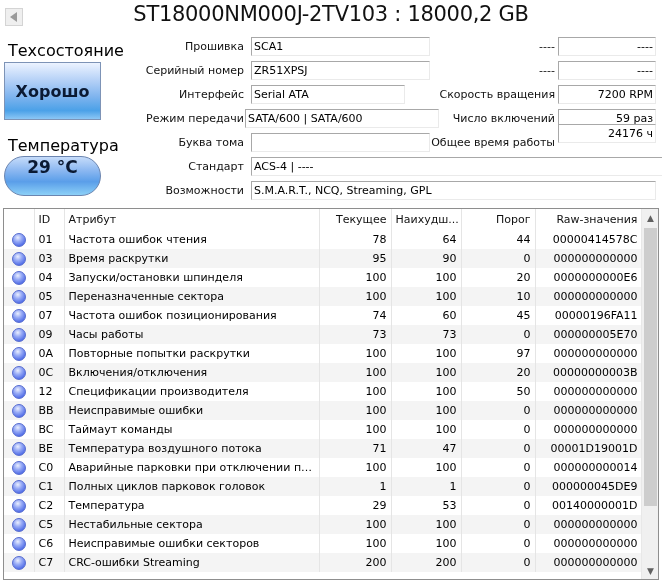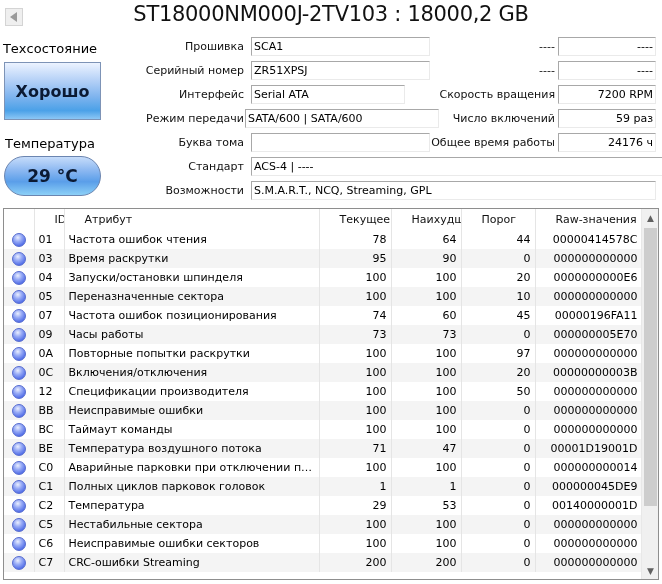--- a/index.html
+++ b/index.html
@@ -4,36 +4,36 @@
 <style>
   * { box-sizing: border-box; margin: 0; padding: 0; }
   html, body { width: 662px; height: 584px; background: #ffffff; overflow: hidden; }
   body { font-family: "DejaVu Sans", "Liberation Sans", sans-serif; font-size: 11px; color: #000; position: relative; }
 
   .nav-btn { position: absolute; left: 5px; top: 8px; width: 18px; height: 18px; border: 1px solid #d4d4d4; background: #efefef; display: flex; align-items: center; justify-content: center; }
   .nav-btn .tri { width: 0; height: 0; border-top: 5px solid transparent; border-bottom: 5px solid transparent; border-right: 7px solid #9a9a9a; margin-left: -2px; }
 
   .title { position: absolute; left: 0; top: 2px; width: 662px; text-align: center; font-size: 21px; letter-spacing: -0.3px; font-family: "DejaVu Sans", sans-serif; color: #111; }
 
-  .status-label { position: absolute; left: 0; width: 100px; text-align: center; font-size: 13px; }
+  .status-label { position: absolute; left: 8px; width: 100px; text-align: center; font-size: 16px; }
   .health-btn { position: absolute; left: 4px; top: 62px; width: 97px; height: 58px; border: 1px solid #7d93b6;
     background: linear-gradient(to bottom, #ecf3ff 0%, #b7d2f7 30%, #7fb4ee 60%, #4ba1e8 85%, #8cc7f5 100%);
     display: flex; align-items: center; justify-content: center; font-weight: bold; font-size: 16px; color: #0b1a33; }
   .temp-btn { position: absolute; left: 4px; top: 156px; width: 97px; height: 40px; border-radius: 20px; border: 1px solid #6b85b0;
     background: linear-gradient(to bottom, #c6dcfa 0%, #8cb8f1 35%, #5a9ee9 65%, #8cd0f7 100%);
-    display: flex; align-items: center; justify-content: center; font-weight: bold; font-size: 17px; color: #0b1a33; }
+    display: flex; justify-content: center; font-weight: bold; font-size: 17px; color: #0b1a33; }
 
   .flabel { position: absolute; text-align: right; font-size: 11px; color: #111; white-space: nowrap; }
   .fbox { position: absolute; height: 19px; border-top: 1px solid #a8a8a8; border-left: 1px solid #a8a8a8; border-right: 1px solid #eaeaea; border-bottom: 1px solid #eaeaea;
     background: #fff; font-size: 11px; line-height: 17px; padding: 0 2px; white-space: nowrap; overflow: hidden; }
   .fbox.right { text-align: right; }
 
   .table-wrap { position: absolute; left: 3px; top: 208px; width: 656px; height: 372px; border: 1px solid #8e8e8e; background: #fff; overflow: hidden; }
   table { border-collapse: collapse; width: 638px; table-layout: fixed; }
-  th { font-weight: normal; height: 21px; font-size: 11px; color: #111; padding: 0 20px; border-right: 1px solid #e5e5e5; background: #fff; white-space: nowrap; overflow: hidden; }
+  th { font-weight: normal; height: 21px; font-size: 11px; color: #111; padding: 0 4px; border-right: 1px solid #e5e5e5; background: #fff; white-space: nowrap; overflow: hidden; }
   td { height: 19px; font-size: 11px; padding: 0 4px; border-right: 1px solid #e5e5e5; white-space: nowrap; overflow: hidden; text-overflow: ellipsis; }
   tr.row:nth-child(even) td { background: #f4f4f4; }
   .l { text-align: left; }
   .r { text-align: right; }
   .c { text-align: center; }
   .dot { display: inline-block; width: 14px; height: 14px; border-radius: 50%; vertical-align: middle;
     background: radial-gradient(circle at 40% 30%, #e9eefe 0%, #99acf6 35%, #4b68e6 80%, #3850c8 100%); border: 1px solid #5a6fd0; }
 
   .scrollbar { position: absolute; right: 0; top: 0; width: 17px; height: 370px; background: #f0f0f0; border-left: 1px solid #e8e8e8; }
   .sb-up, .sb-down { position: absolute; left: 0; width: 17px; height: 17px; display: flex; align-items: center; justify-content: center; color: #606060; font-size: 9px; }
@@ -85,21 +85,21 @@
 <div class="flabel" style="right:107px; top:64px;">----</div>
 <div class="fbox right" style="left:558px; top:61px; width:98px;">----</div>
 
 <div class="flabel" style="right:107px; top:88px;">Скорость вращения</div>
 <div class="fbox right" style="left:558px; top:85px; width:98px;">7200 RPM</div>
 
 <div class="flabel" style="right:107px; top:112px;">Число включений</div>
 <div class="fbox right" style="left:558px; top:109px; width:98px;">59 раз</div>
 
 <div class="flabel" style="right:107px; top:136px;">Общее время работы</div>
-<div class="fbox right" style="left:558px; top:133px; width:98px;">24176 ч</div>
+<div class="fbox right" style="left:558px; top:124px; width:98px;">24176 ч</div>
 
 <div class="table-wrap">
   <table>
     <colgroup>
       <col style="width:30px">
         <col style="width:30px">
         <col style="width:255px">
       <col style="width:72px">
         <col style="width:70px">
         <col style="width:74px">

